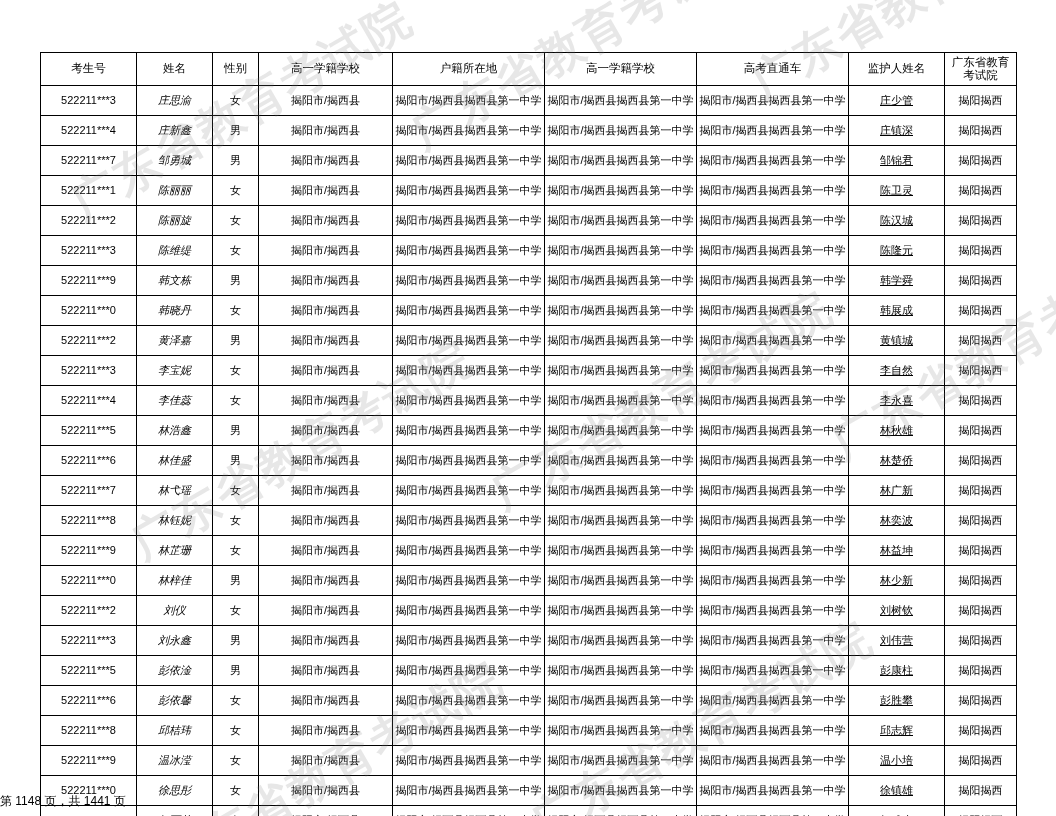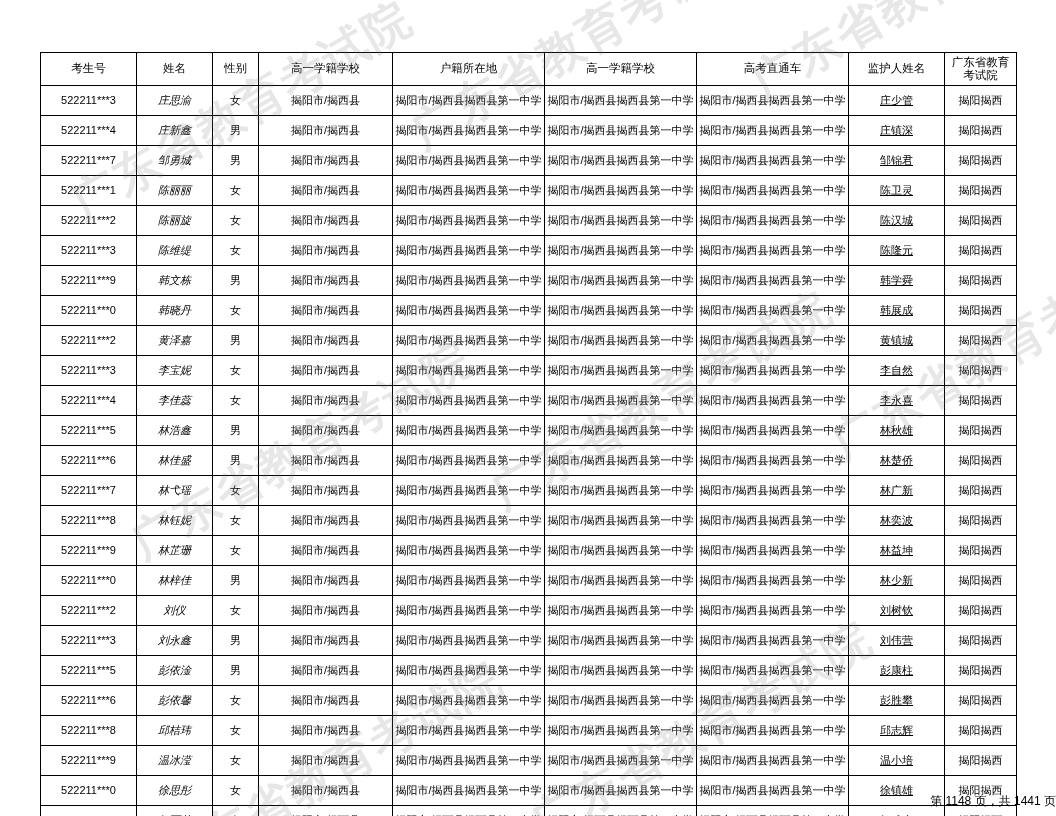--- a/index.html
+++ b/index.html
@@ -88,21 +88,21 @@
     position: absolute;
     left: 0;
     right: 0;
     top: 793px;
     height: 22px;
   }
   .page-num {
     position: absolute;
     left: 0;
     right: 0;
-    text-align: right;
+    text-align: left;
     font-size: 12px;
     color: #000;
   }
   .brand {
     position: absolute;
     right: 40px;
     top: -4px;
     font-size: 17px;
     font-weight: bold;
     color: #6d28d9;

